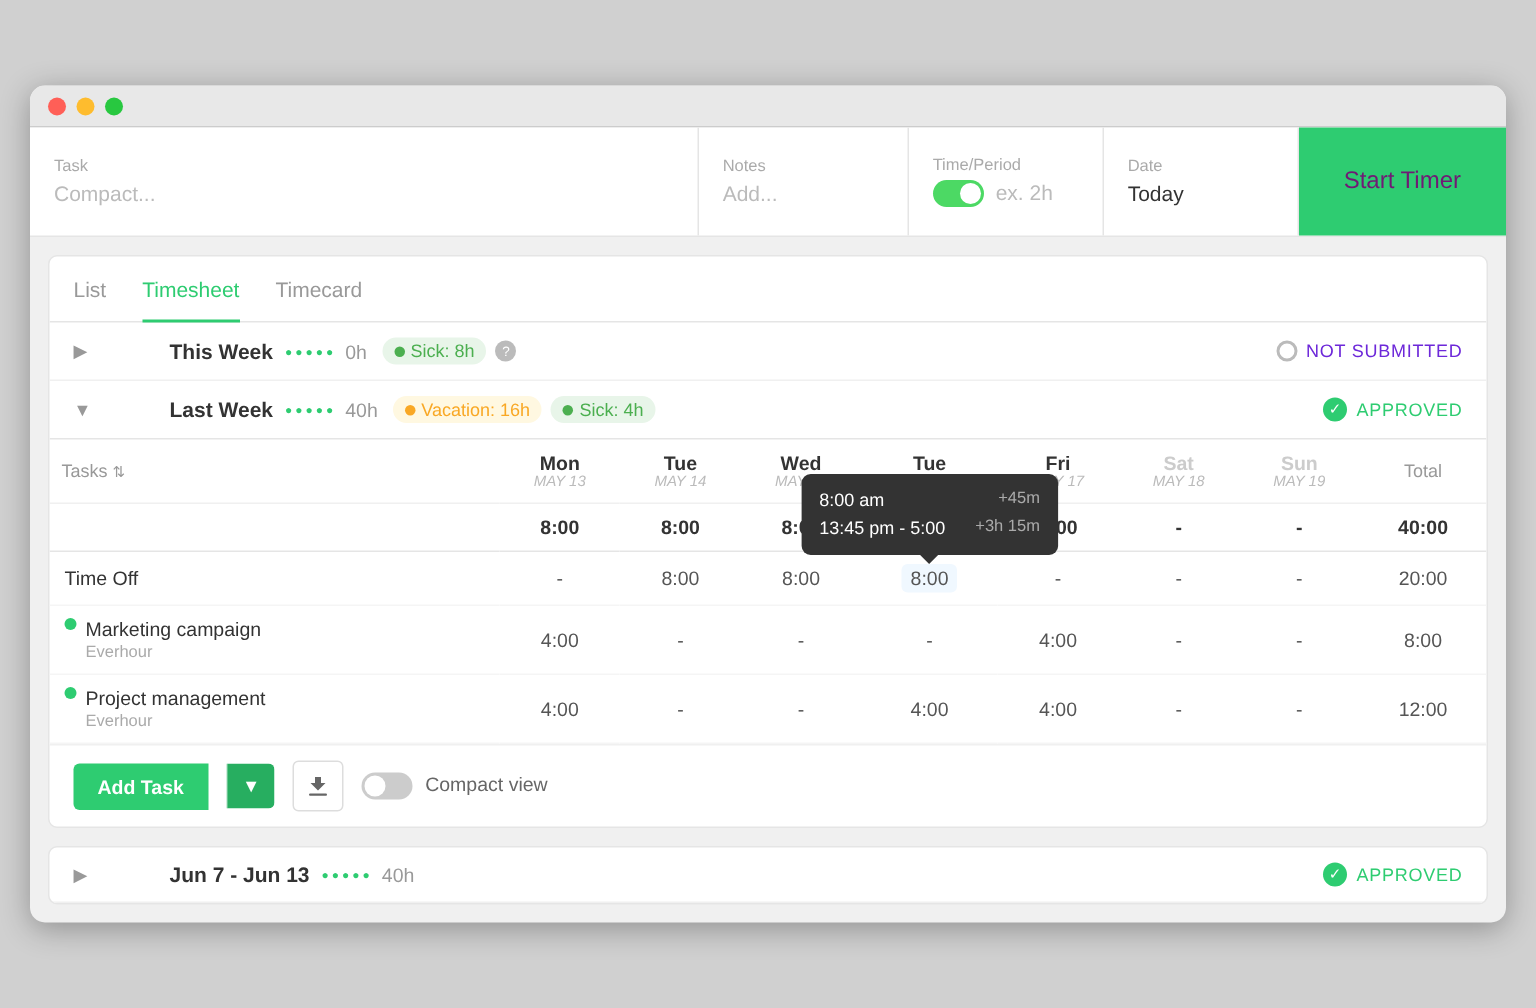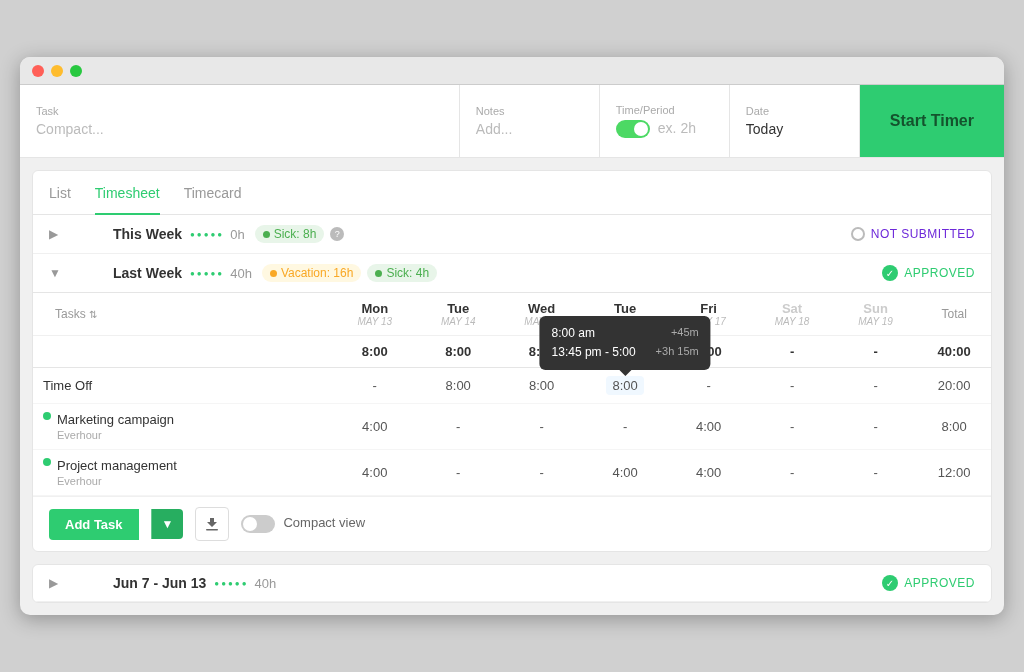--- a/index.html
+++ b/index.html
@@ -78,25 +78,25 @@
       position: absolute;
       width: 14px;
       height: 14px;
       background: #fff;
       border-radius: 50%;
       top: 2px;
       right: 2px;
     }
     .start-btn {
       background: #2ecc71;
-      color: #14532d;
+      color: #701a75;
       border: none;
       padding: 0 30px;
       font-size: 16px;
-      font-weight: 700;
+      font-weight: 400;
       cursor: pointer;
       white-space: nowrap;
     }
 
     .main-content {
       background: #fff;
       margin: 12px;
       border-radius: 6px;
       border: 1px solid #e5e5e5;
       overflow: hidden;
@@ -228,21 +228,21 @@
       border: 2px solid #bbb;
       display: inline-block;
     }
 
     .timesheet-table {
       width: 100%;
       border-collapse: collapse;
       font-size: 13px;
     }
     .timesheet-table th {
-      padding: 8px 22px;
+      padding: 8px 8px;
       color: #999;
       font-weight: 500;
       text-align: center;
       border-bottom: 1px solid #f0f0f0;
       font-size: 12px;
     }
     .timesheet-table th.task-col {
       text-align: left;
       width: 300px;
     }

